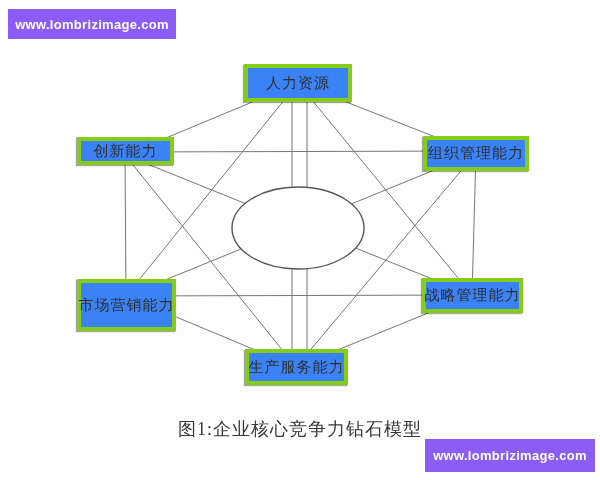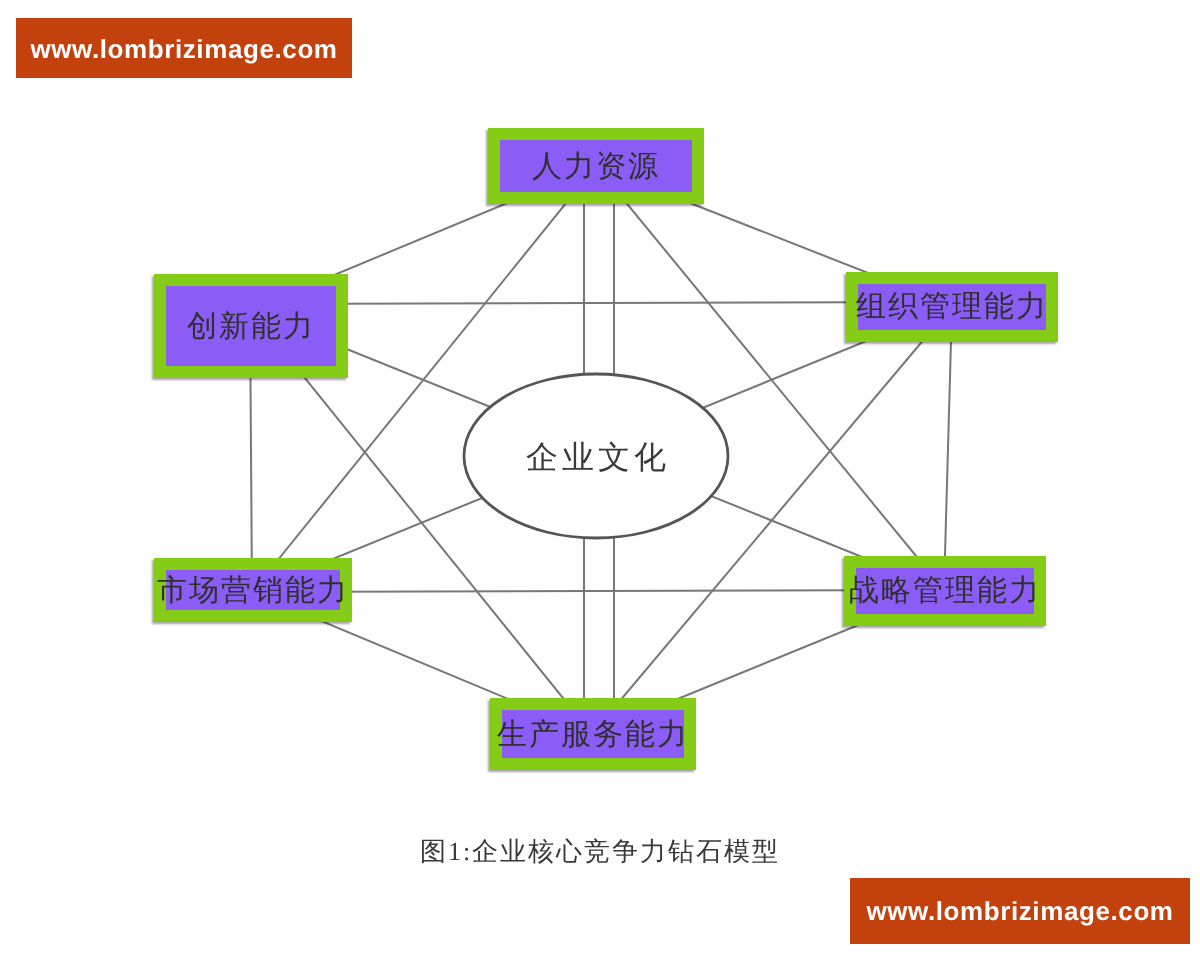--- a/index.html
+++ b/index.html
@@ -14,22 +14,22 @@
     background: #fefefe;
     overflow: hidden;
   }
   .edges-svg {
     position: absolute;
     left: 0; top: 0;
     width: 600px; height: 480px;
   }
   .node-box {
     position: absolute;
-    background: #8b5cf6;
-    border: 6px solid #84cc16;
+    background: #3b82f6;
+    border: 4px solid #84cc16;
     box-shadow: -1px 1px 1px rgba(0,0,0,0.35);
     display: flex;
     align-items: center;
     justify-content: center;
     font-size: 15px;
     letter-spacing: 1px;
     color: #2f2f2f;
     box-sizing: border-box;
     white-space: nowrap;
   }
@@ -43,27 +43,27 @@
     font-size: 16px;
     letter-spacing: 2px;
     color: #3a3a3a;
   }
   .caption {
     position: absolute;
     left: 0; top: 417px;
     width: 600px;
     text-align: center;
     font-family: "Liberation Serif", serif;
-    font-size: 13px;
+    font-size: 18px;
     letter-spacing: 1px;
     color: #383838;
   }
   .watermark {
     position: absolute;
-    background: #c2410c;
+    background: #8b5cf6;
     color: #ffffff;
     display: flex;
     align-items: center;
     justify-content: center;
     font-size: 13px;
     font-weight: bold;
     letter-spacing: 0.3px;
   }
   .watermark.top-left {
     left: 8px; top: 9px;
@@ -71,22 +71,22 @@
   }
   .watermark.bottom-right {
     left: 425px; top: 439px;
     width: 170px; height: 33px;
   }
   
   .node-top          { left: 244px; top:  64px; width: 108px; height: 38px; }
   .node-top-right    { left: 423px; top: 136px; width: 106px; height: 35px; text-align: right; }
   .node-bottom-right { left: 422px; top: 278px; width: 101px; height: 35px; }
   .node-bottom       { left: 245px; top: 349px; width: 103px; height: 36px; }
-  .node-bottom-left  { left:  77px; top: 279px; width:  99px; height: 32px; }
-  .node-top-left     { left:  77px; top: 137px; width:  97px; height: 52px; font-family: Liberation Mono, monospace; }
+  .node-bottom-left  { left:  77px; top: 279px; width:  99px; height: 52px; }
+  .node-top-left     { left:  77px; top: 137px; width:  97px; height: 28px; font-family: Liberation Mono, monospace; }
 </style>
 </head>
 <body>
 
 <div class="canvas">
 
   <svg class="edges-svg" viewBox="0 0 600 480">
     <g stroke="#777777" stroke-width="1" fill="none">
 
       <line x1="298" y1="83" x2="125" y2="155"></line>
@@ -106,21 +106,20 @@
       <line x1="125" y1="155" x2="472" y2="295"></line>
       <line x1="476" y1="153" x2="126" y2="296"></line>
 
       <line x1="292" y1="102" x2="292" y2="349"></line>
       <line x1="307" y1="102" x2="307" y2="349"></line>
     </g>
 
     <ellipse cx="298" cy="228" rx="66" ry="41" fill="#ffffff" stroke="#555555" stroke-width="1.4"></ellipse>
   </svg>
 
-  <div class="center-label">企业文化</div>
 
   <div class="node-box node-top">人力资源</div>
 
   <div class="node-box node-top-right">组织管理能力</div>
 
   <div class="node-box node-bottom">生产服务能力</div>
 
   <div class="node-box node-bottom-right">战略管理能力</div>
 
   <div class="node-box node-bottom-left">市场营销能力</div>

